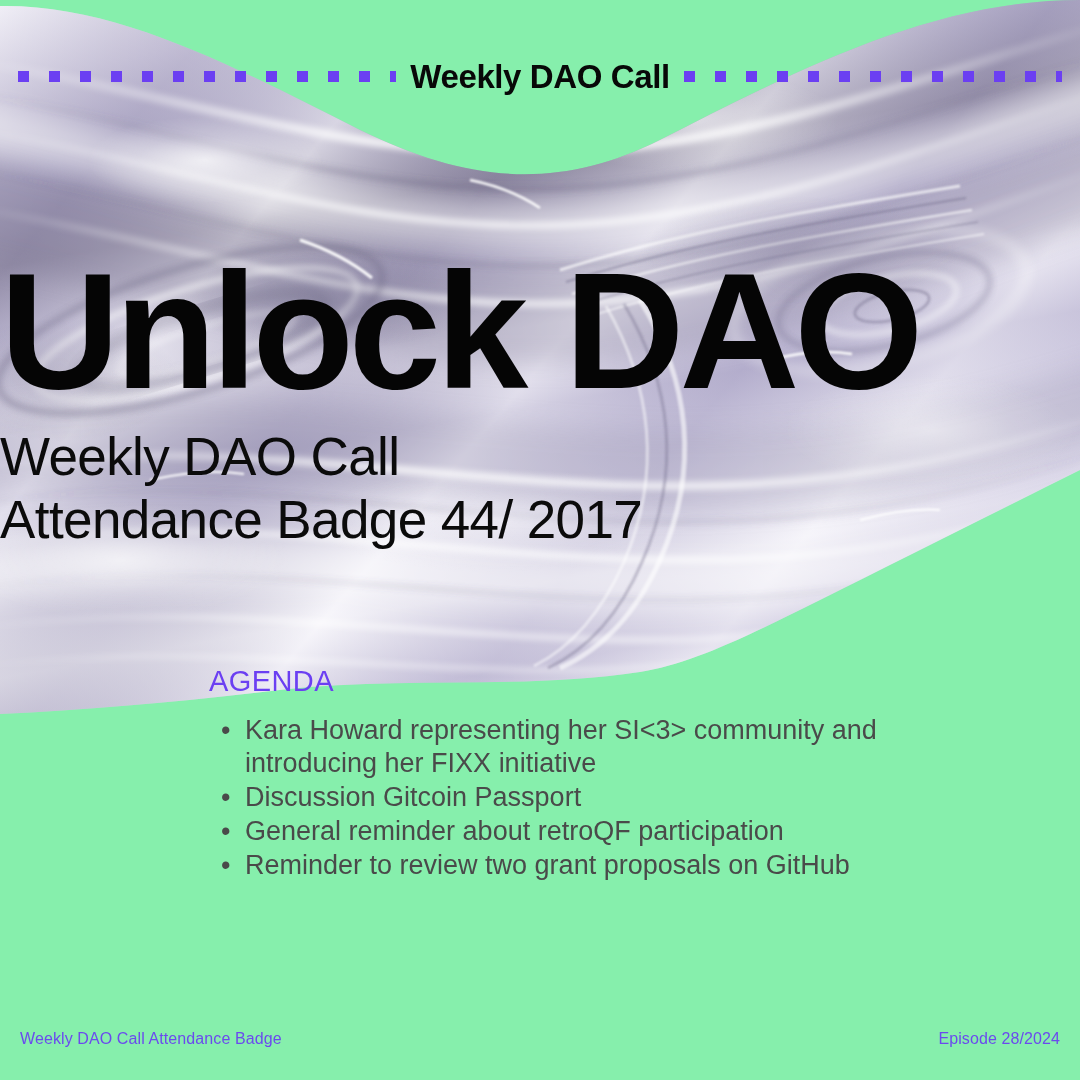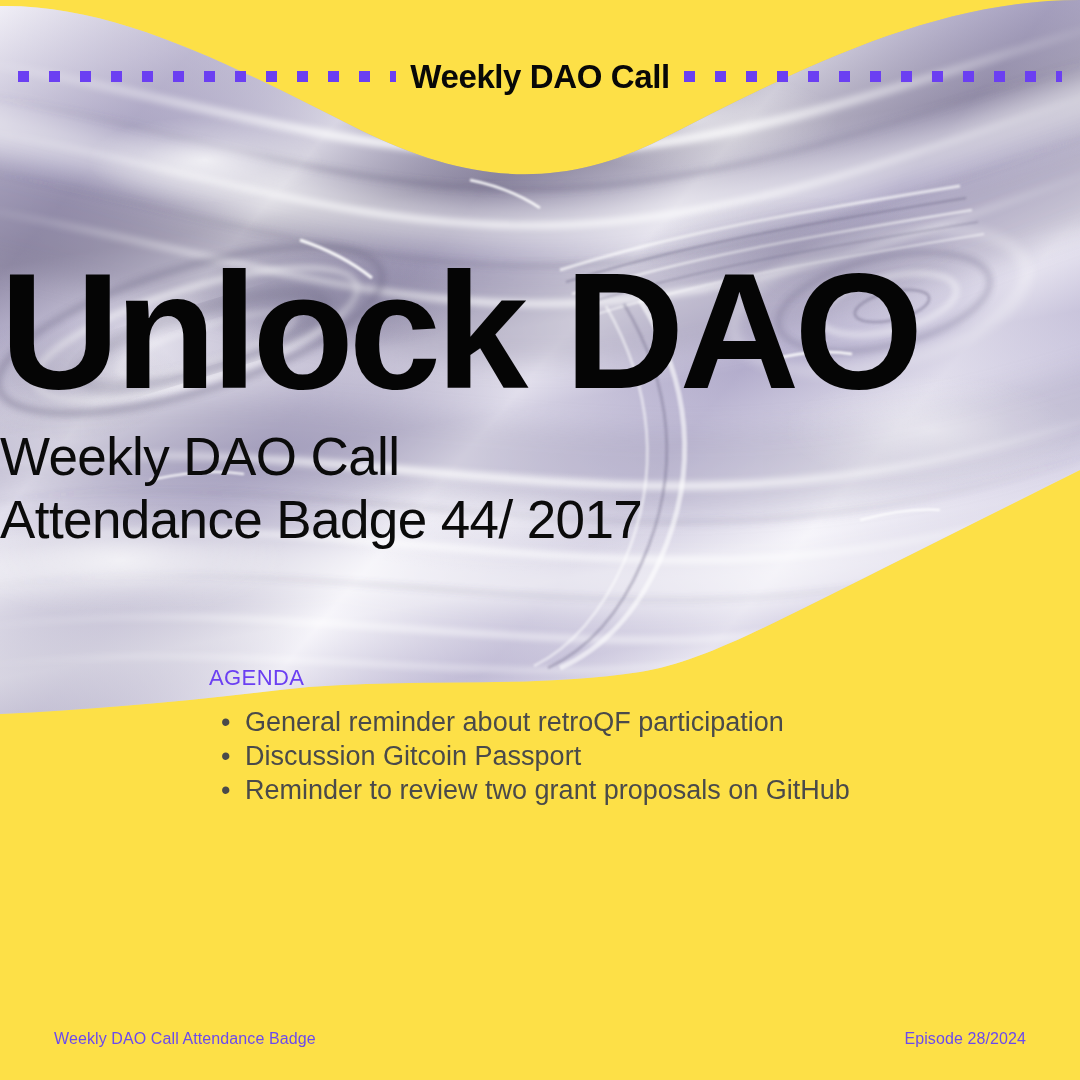--- a/index.html
+++ b/index.html
@@ -13,21 +13,21 @@
     background:#FDF5E3;
     font-family:"Liberation Sans", sans-serif;
     position:relative;
   }
 
   #poster {
     position:absolute;
     inset:0;
     width:1080px;
     height:1080px;
-    background:#fde047;
+    background:#86efac;
     overflow:hidden;
   }
 
   
   #wave-art {
     position:absolute;
     left:0; top:0;
     width:1080px; height:760px;
     pointer-events:none;
   }
@@ -89,21 +89,21 @@
   }
 
   
   .agenda {
     position:absolute;
     left:209px; top:666px;
     width:700px;
     z-index:5;
   }
   .agenda-heading {
-    font-size:22px;
+    font-size:29px;
     color:#6B3FF2;
     letter-spacing:0.4px;
     line-height:1.1;
     margin-bottom:16px;
   }
   .agenda-list { list-style:none; }
   .agenda-item {
     position:relative;
     padding-left:36px;
     font-size:27px;
@@ -117,21 +117,21 @@
     left:12px; top:0;
     font-size:27px;
     color:#4A4A4A;
   }
 
   
   .footer {
     position:absolute;
     left:0; bottom:32px;
     width:1080px;
-    padding:0 54px;
+    padding:0 20px;
     display:flex;
     justify-content:space-between;
     align-items:center;
     z-index:5;
   }
   .footer-text {
     font-size:16px;
     color:#6B4AEE;
     letter-spacing:0.1px;
     white-space:nowrap;
@@ -314,22 +314,23 @@
     <div class="hero-brand">Unlock DAO</div>
     <div class="hero-sub">
       <div>Weekly DAO Call</div>
       <div>Attendance Badge 44/ 2017</div>
     </div>
   </div>
 
   <div class="agenda">
     <div class="agenda-heading">AGENDA</div>
     <ul class="agenda-list">
+      <li class="agenda-item">Kara Howard representing her SI&lt;3&gt; community and introducing her FIXX initiative</li>
+      <li class="agenda-item">Discussion Gitcoin Passport</li>
       <li class="agenda-item">General reminder about retroQF participation</li>
-      <li class="agenda-item">Discussion Gitcoin Passport</li>
       <li class="agenda-item">Reminder to review two grant proposals on GitHub</li>
     </ul>
   </div>
 
   <div class="footer">
     <div class="footer-text">Weekly DAO Call Attendance Badge</div>
     <div class="footer-text">Episode 28/2024</div>
   </div>
 
 </div>

